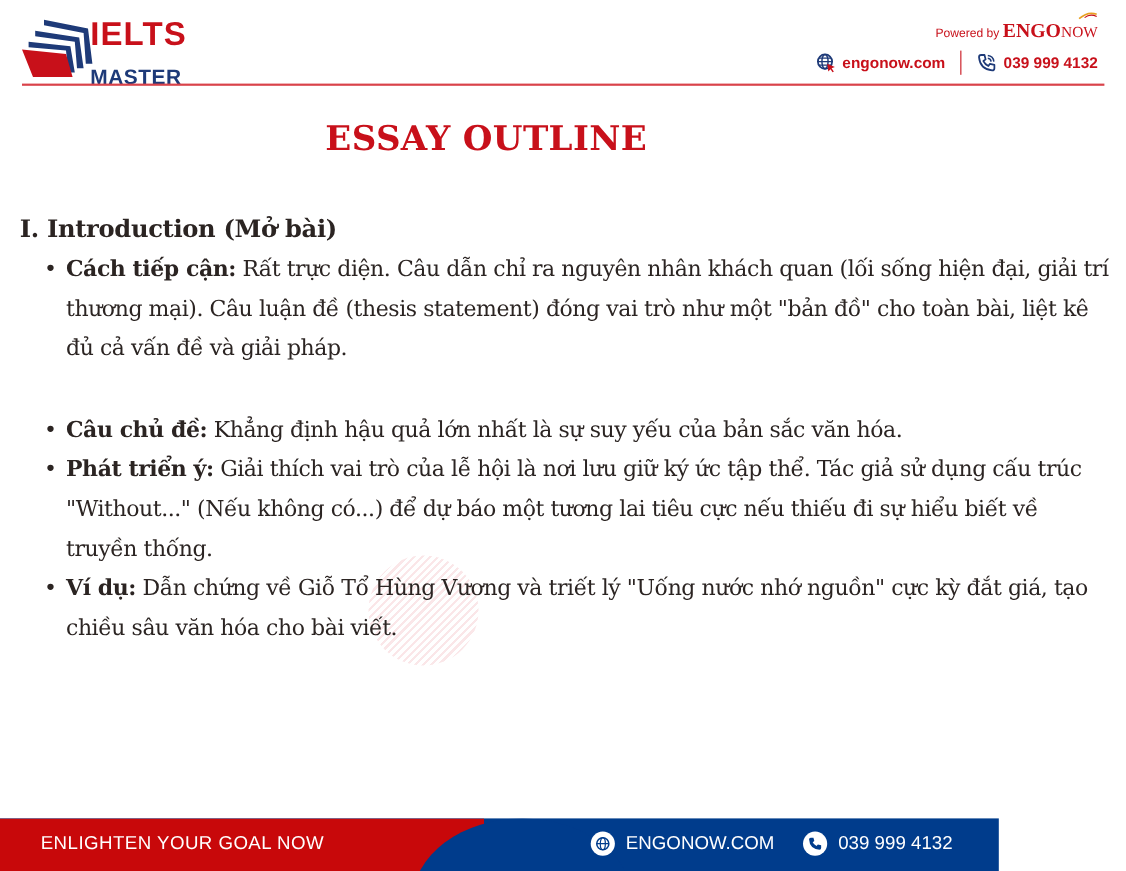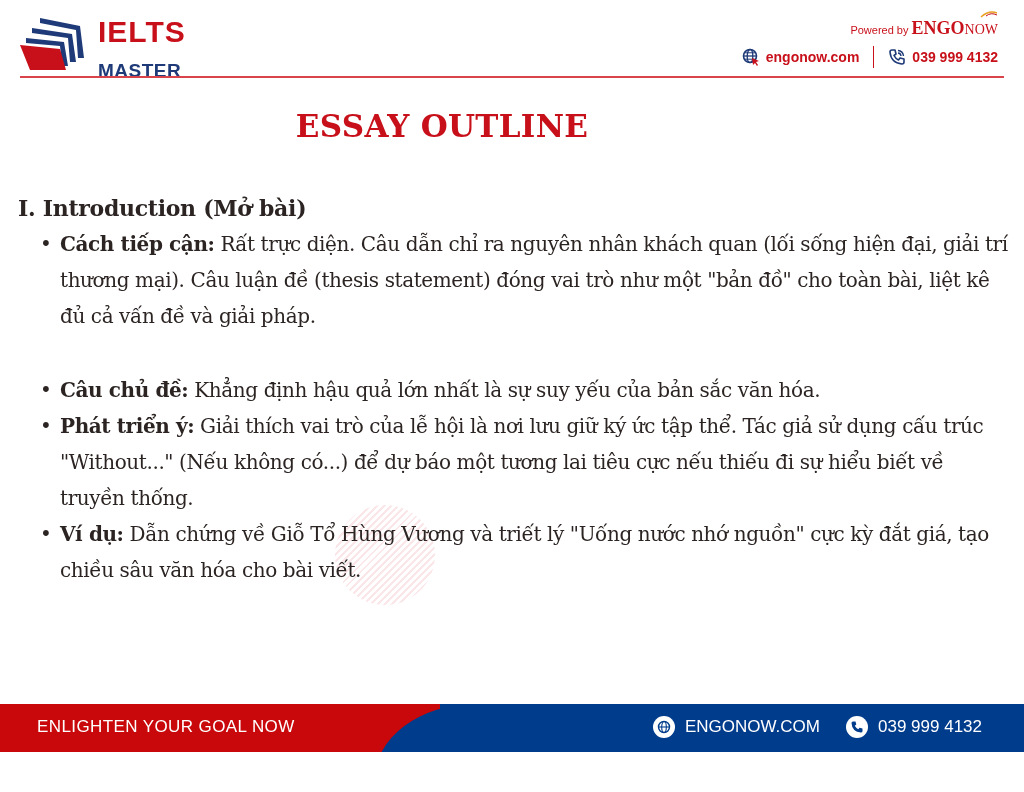--- a/index.html
+++ b/index.html
@@ -3,21 +3,21 @@
 <meta charset="utf-8">
 <style>
   * { margin: 0; padding: 0; box-sizing: border-box; }
   html, body { width: 1024px; height: 792px; background: #ffffff; overflow: hidden; }
   body { position: relative; font-family: "DejaVu Serif", "Liberation Serif", serif; color: #2b2422; }
 
   
   .header { position: absolute; left: 0; top: 0; width: 1024px; height: 80px; }
   .logo { position: absolute; left: 20px; top: 14px; width: 170px; height: 56px; }
   .logo-icon { position: absolute; left: 0; top: 0; width: 72px; height: 56px; }
-  .logo-text { position: absolute; left: 78px; top: 3px; font-family: "Liberation Sans", sans-serif; font-weight: 700; line-height: 1; }
+  .logo-text { position: absolute; left: 62px; top: 3px; font-family: "Liberation Sans", sans-serif; font-weight: 700; line-height: 1; }
   .logo-ielts { color: #c8101a; font-size: 30px; letter-spacing: 1px; display: block; }
   .logo-master { color: #1e3a78; font-size: 19px; letter-spacing: 0.5px; display: block; margin-top: 14px; }
 
   .powered { position: absolute; right: 26px; top: 18px; font-family: "Liberation Sans", sans-serif; font-size: 11px; color: #c8101a; }
   .powered .brand { font-family: "Liberation Serif", serif; font-size: 18px; font-weight: 700; color: #c8101a; }
   .powered .brand-now { font-family: "Liberation Serif", serif; font-size: 14px; color: #c8101a; font-weight: 400; }
   .spark { position: absolute; right: 26px; top: 10px; width: 18px; height: 8px; }
 
   .contact { position: absolute; right: 26px; top: 46px; display: flex; align-items: center; font-family: "Liberation Sans", sans-serif; font-weight: 700; font-size: 14px; color: #c8101a; }
   .contact .item { display: flex; align-items: center; gap: 6px; }
@@ -36,21 +36,21 @@
   ul.points li { position: relative; padding-left: 22px; font-size: 20px; line-height: 36px; letter-spacing: -0.4px; color: #2b2422; }
   ul.points li .bullet { position: absolute; left: 2px; top: 0; font-size: 20px; }
   ul.points li .lbl { font-weight: 700; }
   .gap { height: 38px; }
 
   
   .watermark { position: absolute; left: 335px; top: 505px; width: 100px; height: 100px; border-radius: 50%;
     background: repeating-linear-gradient(-45deg, rgba(230,120,130,0.18) 0 2px, rgba(255,255,255,0) 2px 5px); pointer-events: none; }
 
   
-  .footer { position: absolute; left: 0; top: 704px; width: 1024px; height: 48px; background: #003c8c; overflow: hidden; }
+  .footer { position: absolute; left: 0; top: 744px; width: 908px; height: 48px; background: #003c8c; overflow: hidden; }
   .footer-red { position: absolute; left: 0; top: 0; width: 440px; height: 48px; background: #c8080a; }
   .footer-curve { position: absolute; left: 375px; top: 0; width: 200px; height: 150px; border-radius: 50%; background: #003c8c; }
   .footer-slogan { position: absolute; left: 37px; top: 13px; font-family: "Liberation Sans", sans-serif; font-size: 17px; color: #ffffff; letter-spacing: 0.4px; }
   .footer-contact { position: absolute; right: 42px; top: 12px; display: flex; align-items: center; font-family: "Liberation Sans", sans-serif; font-size: 17px; color: #ffffff; }
   .footer-contact .item { display: flex; align-items: center; gap: 10px; }
   .footer-contact .item + .item { margin-left: 26px; }
   .footer-contact .ficon { width: 22px; height: 22px; border-radius: 50%; background: #ffffff; display: flex; align-items: center; justify-content: center; }
 </style>
 </head>
 <body>

